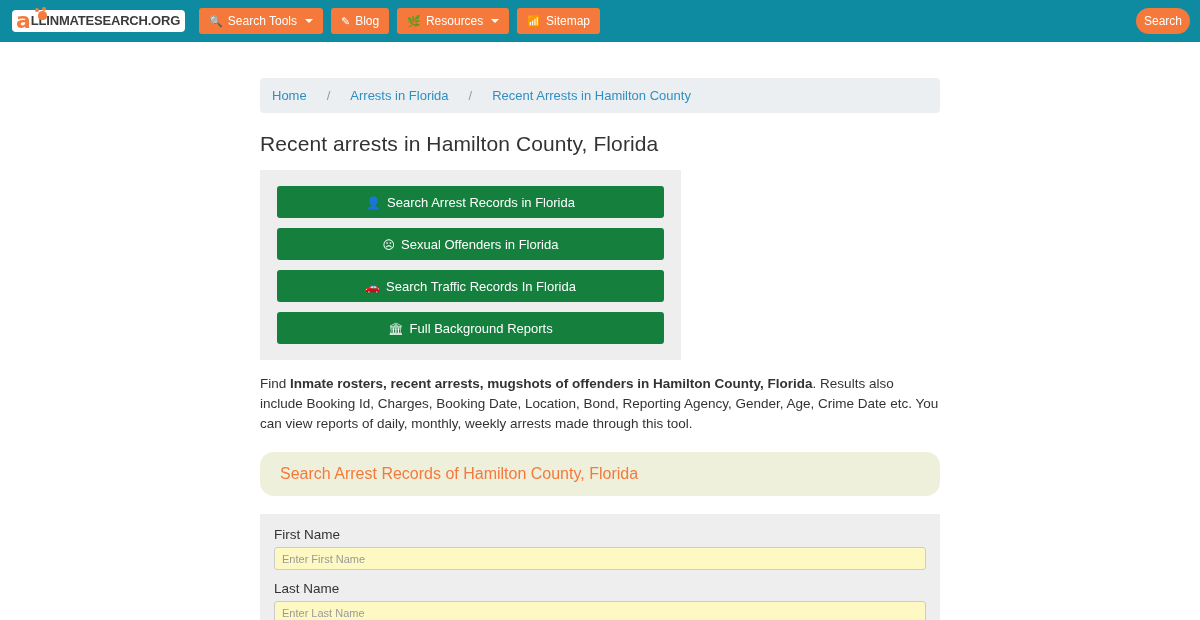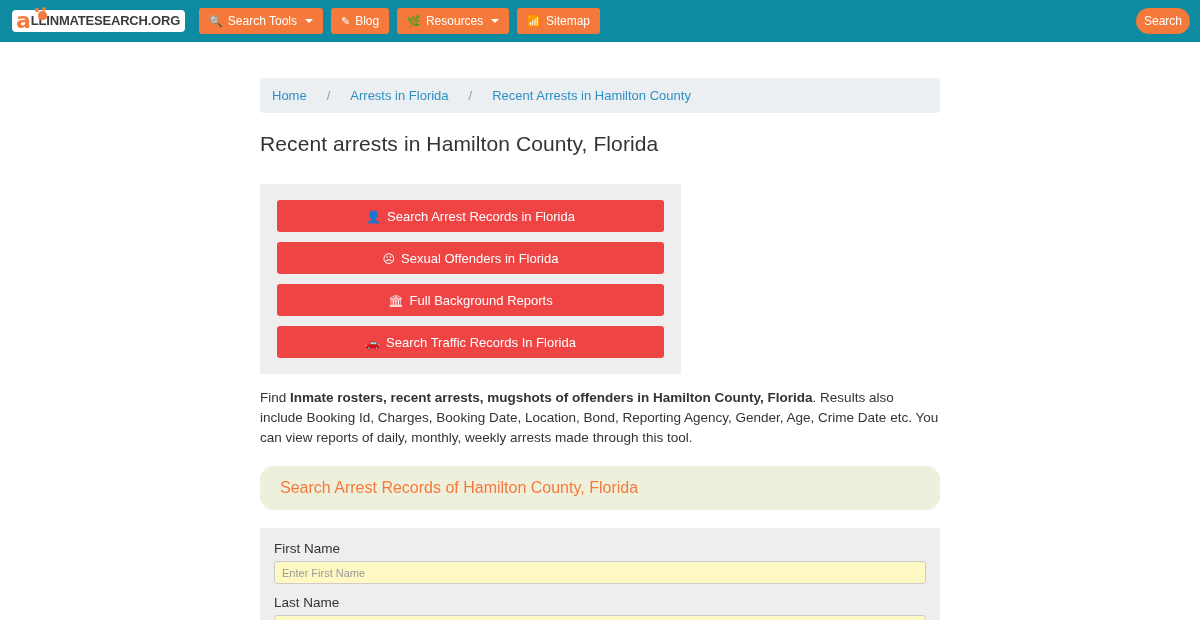--- a/index.html
+++ b/index.html
@@ -162,34 +162,34 @@
     color: #2d8fc4;
     text-decoration: none;
     cursor: pointer;
   }
   .breadcrumb .sep { color: #999999; }
 
   h1.page-title {
     font-size: 21px;
     font-weight: normal;
     color: #333333;
-    margin: 19px 0 28px 0;
+    margin: 19px 0 14px 0;
     letter-spacing: 0.1px;
   }
 
   .btn-panel {
     background: #eeeeee;
     width: 421px;
     padding: 16px 17px;
     margin-bottom: 14px;
   }
   .big-btn {
     display: block;
     width: 100%;
-    background: #ef4444;
+    background: #15803d;
     color: #ffffff;
     border: none;
     border-radius: 3px;
     height: 32px;
     font-size: 13px;
     margin-bottom: 10px;
     cursor: pointer;
     text-align: center;
     font-family: "Liberation Sans", sans-serif;
   }
@@ -293,24 +293,24 @@
   <h1 class="page-title">Recent arrests in Hamilton County, Florida</h1>
 
   <div class="btn-panel">
     <button class="big-btn">
       <span class="bicon">👤</span><span>Search Arrest Records in Florida</span>
     </button>
     <button class="big-btn">
       <span class="bicon">☹</span><span>Sexual Offenders in Florida</span>
     </button>
     <button class="big-btn">
-      <span class="bicon">🏛</span><span>Full Background Reports</span>
+      <span class="bicon">🚗</span><span>Search Traffic Records In Florida</span>
     </button>
     <button class="big-btn">
-      <span class="bicon">🚗</span><span>Search Traffic Records In Florida</span>
+      <span class="bicon">🏛</span><span>Full Background Reports</span>
     </button>
   </div>
 
   <p class="desc">
     <span>Find </span><b>Inmate rosters, recent arrests, mugshots of offenders in Hamilton County, Florida</b><span>. Results also include Booking Id, Charges, Booking Date, Location, Bond, Reporting Agency, Gender, Age, Crime Date etc. You can view reports of daily, monthly, weekly arrests made through this tool.</span>
   </p>
 
   <div class="section-banner">Search Arrest Records of Hamilton County, Florida</div>
 
   <div class="form-panel">

